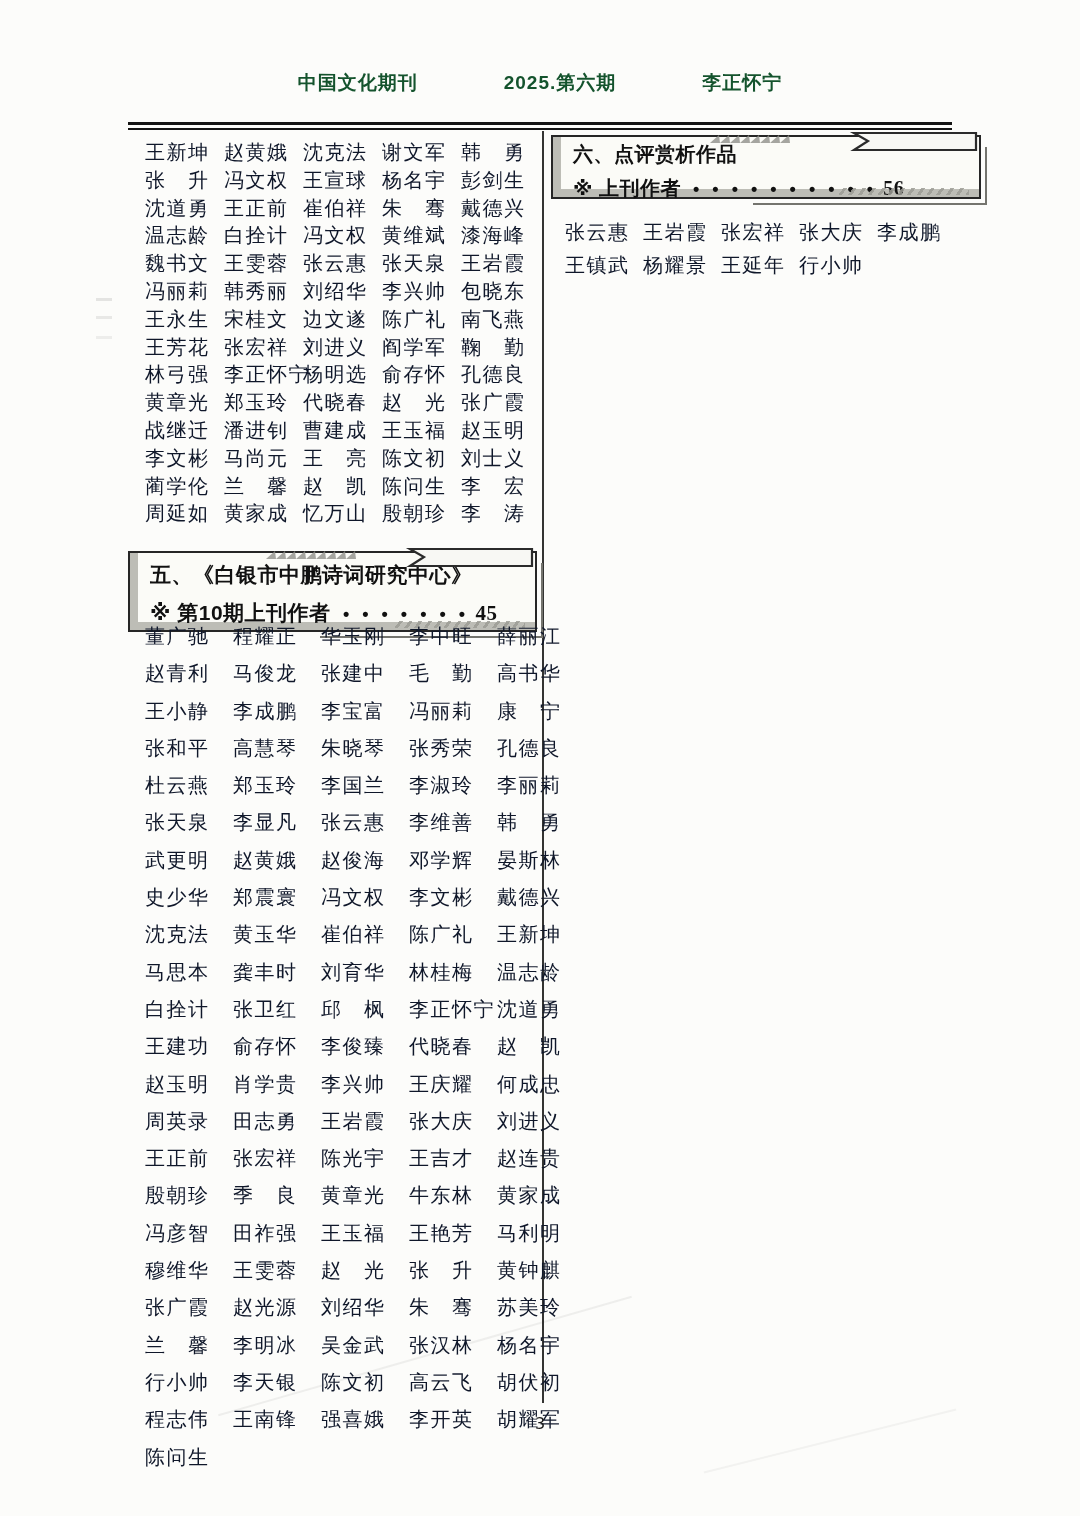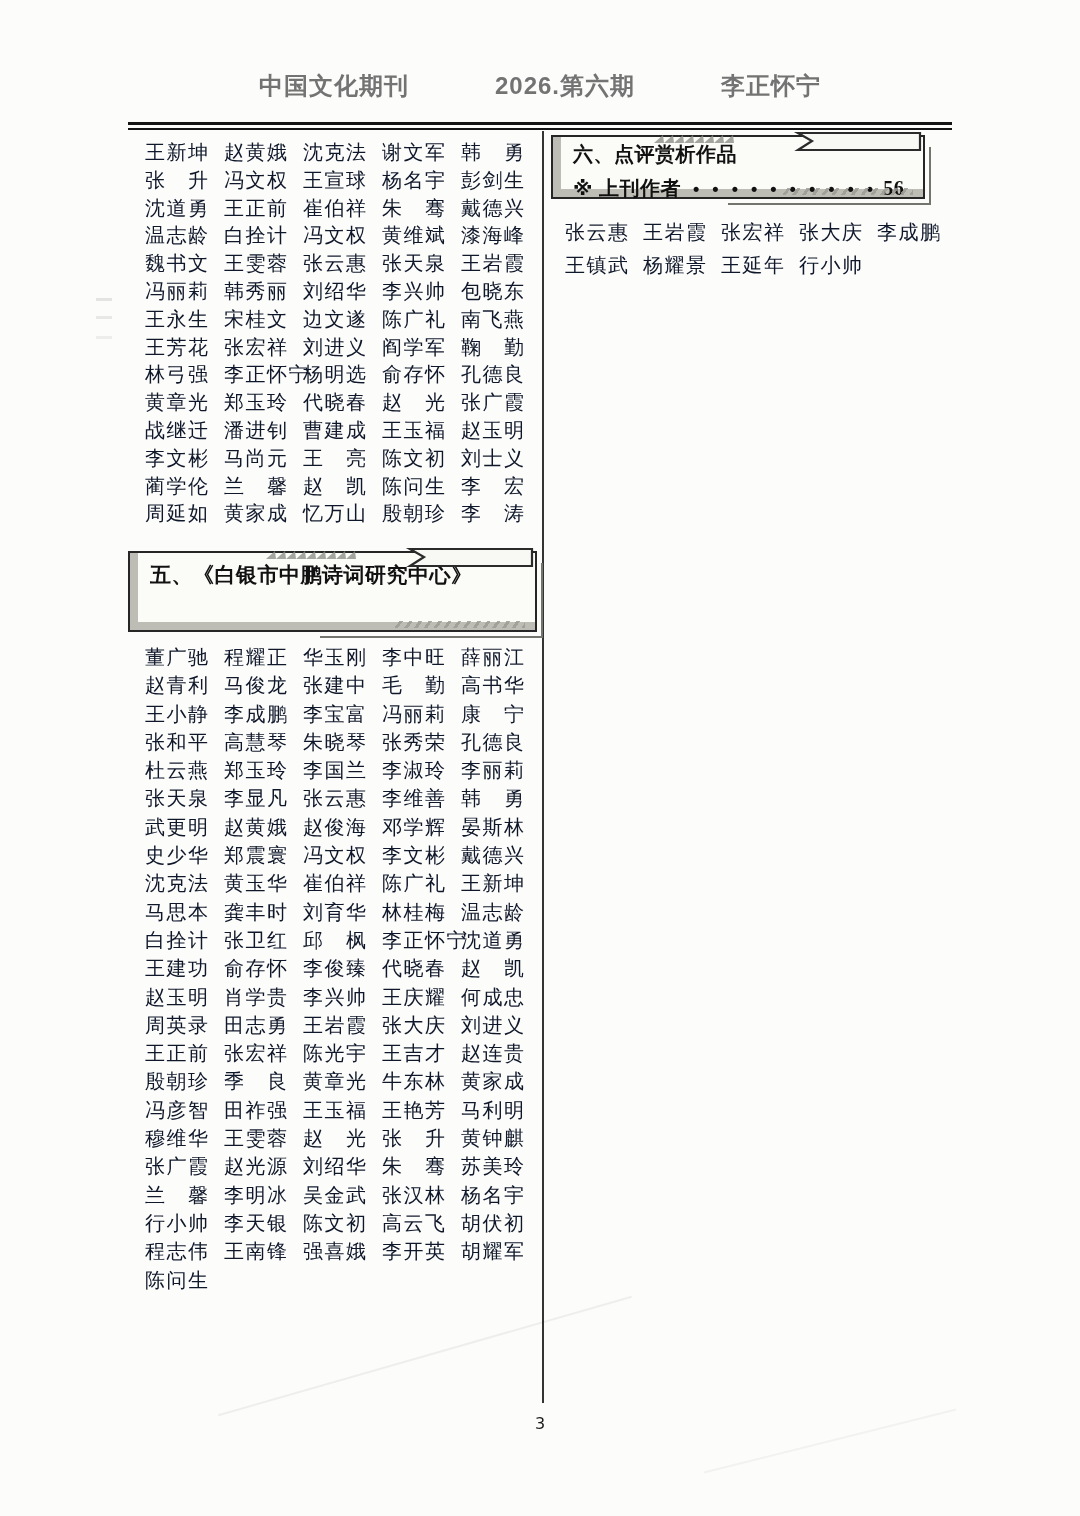--- a/index.html
+++ b/index.html
@@ -10,53 +10,53 @@
     background:#fcfcfa;
     overflow:hidden;
     font-family:"Liberation Serif","DejaVu Serif",serif;
     color:#222;
   }
   
   .header-row{
     position:absolute;top:70px;left:0;width:100%;
     display:flex;justify-content:center;gap:86px;
     font-family:"Liberation Sans","DejaVu Sans",sans-serif;
-    font-weight:700;font-size:24px;color:#737373;letter-spacing:1px;
+    font-weight:700;font-size:19px;color:#14532d;letter-spacing:1px;
   }
   .double-rule{
     position:absolute;top:122px;left:128px;width:824px;height:3px;
     border-top:3.5px solid #141414;border-bottom:2px solid #141414;
   }
   .col-divider{
     position:absolute;left:542px;top:131px;width:2px;height:1272px;
     background:#35353
 2;background:#343432;
   }
   
   .names-grid{
     display:grid;
     grid-template-columns:repeat(5,79px);
     font-size:20px;letter-spacing:1.5px;color:#0f172a;
   }
   .names-grid .name-cell{white-space:nowrap;}
   .grid-l1{position:absolute;left:145px;top:139px;width:400px;grid-auto-rows:27.8px;}
-  .grid-l5{position:absolute;left:145px;top:644px;width:400px;grid-auto-rows:28.3px;}
+  .grid-l5{position:absolute;left:145px;top:623px;width:400px;grid-auto-rows:28.3px;gap:9px;}
   .grid-r6{position:absolute;left:565px;top:219px;width:392px;grid-auto-rows:33px;grid-template-columns:repeat(5,78px);}
   
   .tab-box{
     position:absolute;
     border:2.5px solid #262626;
     background:#fbfbf7;
     box-shadow:inset 8px -8px 0 #bdbdb6;
     font-family:"Liberation Sans","DejaVu Sans",sans-serif;
     font-weight:700;color:#111;
     box-sizing:border-box;
   }
   .box5{left:128px;top:551px;width:409px;height:81px;padding:7px 8px 8px 20px;font-size:21px;}
-  .box6{left:551px;top:135px;width:374px;height:64px;padding:4px 8px 0 20px;font-size:20px;}
+  .box6{left:551px;top:135px;width:430px;height:64px;padding:4px 8px 0 20px;font-size:20px;}
   .tab-line1{line-height:30px;white-space:nowrap;letter-spacing:0.5px;}
   .box6 .tab-line1{line-height:26px;}
   .tab-line2{line-height:30px;white-space:nowrap;letter-spacing:0.5px;margin-top:8px;}
   .box6 .tab-line2{line-height:26px;}
   .dots{letter-spacing:4px;margin-left:6px;font-size:18px;}
   .pageref{font-family:"Liberation Serif","DejaVu Serif",serif;font-weight:700;}
   .tab-deco{position:absolute;top:-13px;right:-3px;pointer-events:none;}
   .edge-r{position:absolute;top:10px;right:-8px;bottom:-8px;width:2.5px;background:#74746e;}
   .edge-b{position:absolute;bottom:-8px;right:-8px;width:55%;height:2.5px;background:#74746e;}
   .hatch-br{
@@ -75,21 +75,21 @@
   .s2{left:700px;top:1440px;width:260px;height:2px;transform:rotate(-14deg);opacity:.7;}
   .s3{left:96px;top:298px;width:16px;height:3px;box-shadow:0 18px 0 rgba(60,60,60,0.10),0 38px 0 rgba(60,60,60,0.08);background:rgba(60,60,60,0.12);}
 </style>
 </head>
 <body>
 
 <div class="page">
 
   <div class="header-row">
     <span>中国文化期刊</span>
-    <span>2026.第六期</span>
+    <span>2025.第六期</span>
     <span>李正怀宁</span>
   </div>
   <div class="double-rule"></div>
   <div class="col-divider"></div>
 
   <div class="names-grid grid-l1">
       <span class="name-cell">王新坤</span>
       <span class="name-cell">赵黄娥</span>
       <span class="name-cell">沈克法</span>
       <span class="name-cell">谢文军</span>
@@ -160,20 +160,25 @@
       <span class="name-cell">殷朝珍</span>
       <span class="name-cell">李　涛</span>
     </div>
 
   <section class="tab-box box5">
     <svg class="tab-deco" width="280" height="34" viewBox="0 0 280 34">
       <path d="M8,19 l9,-8 l1,8 l9,-8 l1,8 l9,-8 l1,8 l9,-8 l1,8 l9,-8 l1,8 l9,-8 l1,8 l9,-8 l1,8 l9,-8 l1,8 l9,-8 l1,8 z" fill="#90908a" opacity="0.8"></path>
       <polygon points="152,9 274,9 274,26 152,26 166,17" fill="#f8f8f4" stroke="#2b2b2b" stroke-width="2.2"></polygon>
     </svg>
     <div class="tab-line1">五、《白银市中鹏诗词研究中心》</div>
+    <div class="tab-line2">
+      <span>※ 第10期上刊作者</span>
+      <span class="dots">• • • • • • •</span>
+      <span class="pageref">45</span>
+    </div>
     <i class="edge-r"></i>
     <i class="edge-b"></i>
     <i class="hatch-br"></i>
   </section>
 
   <div class="names-grid grid-l5">
       <span class="name-cell">董广驰</span>
       <span class="name-cell">程耀正</span>
       <span class="name-cell">华玉刚</span>
       <span class="name-cell">李中旺</span>

